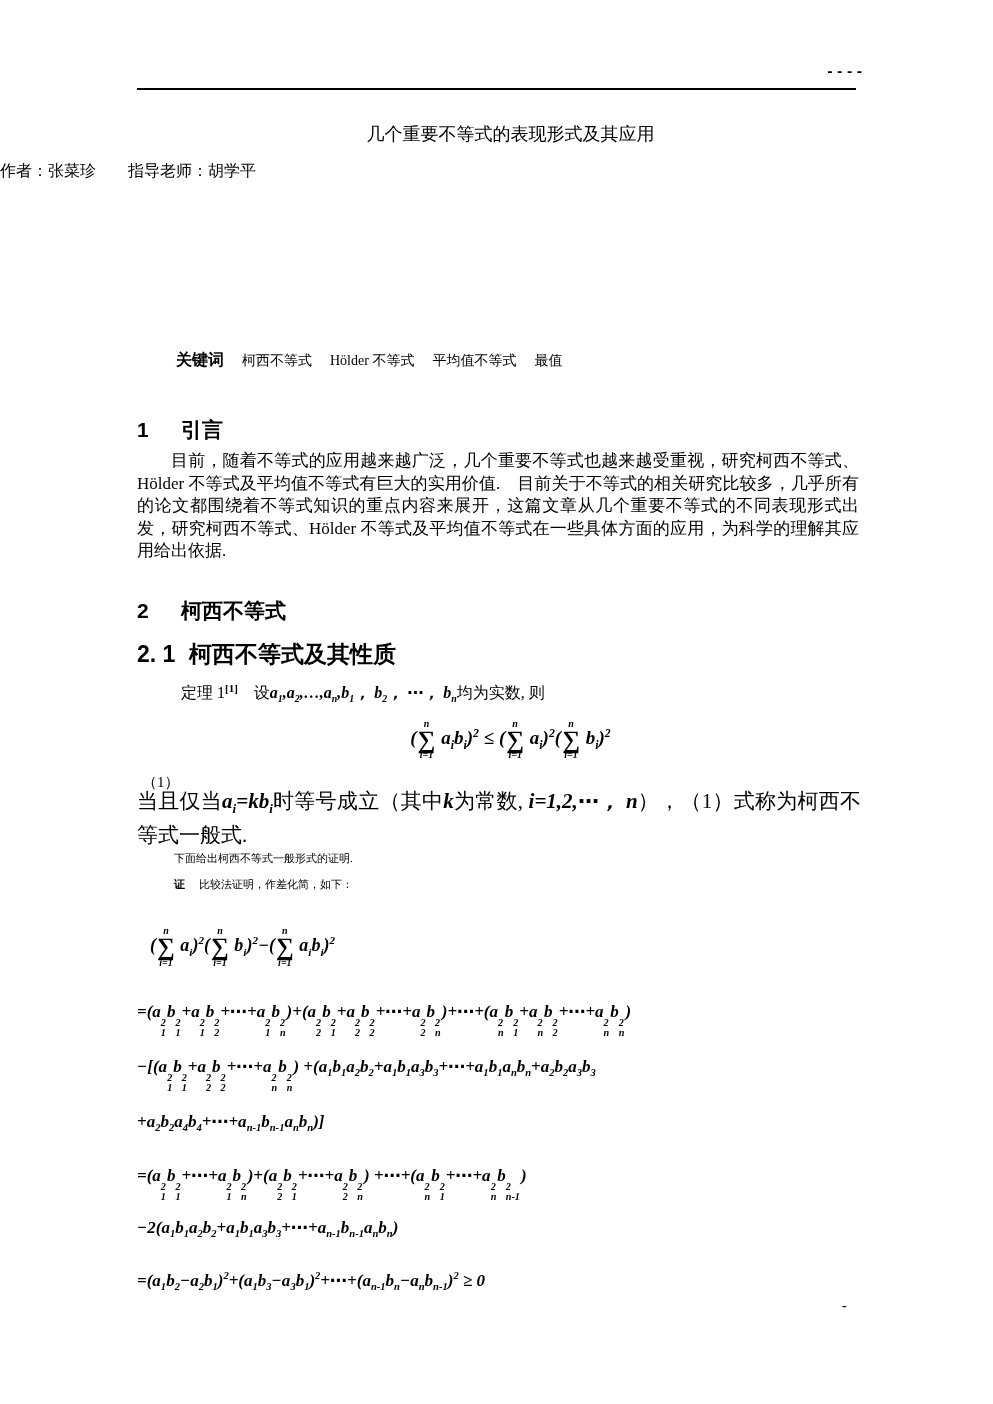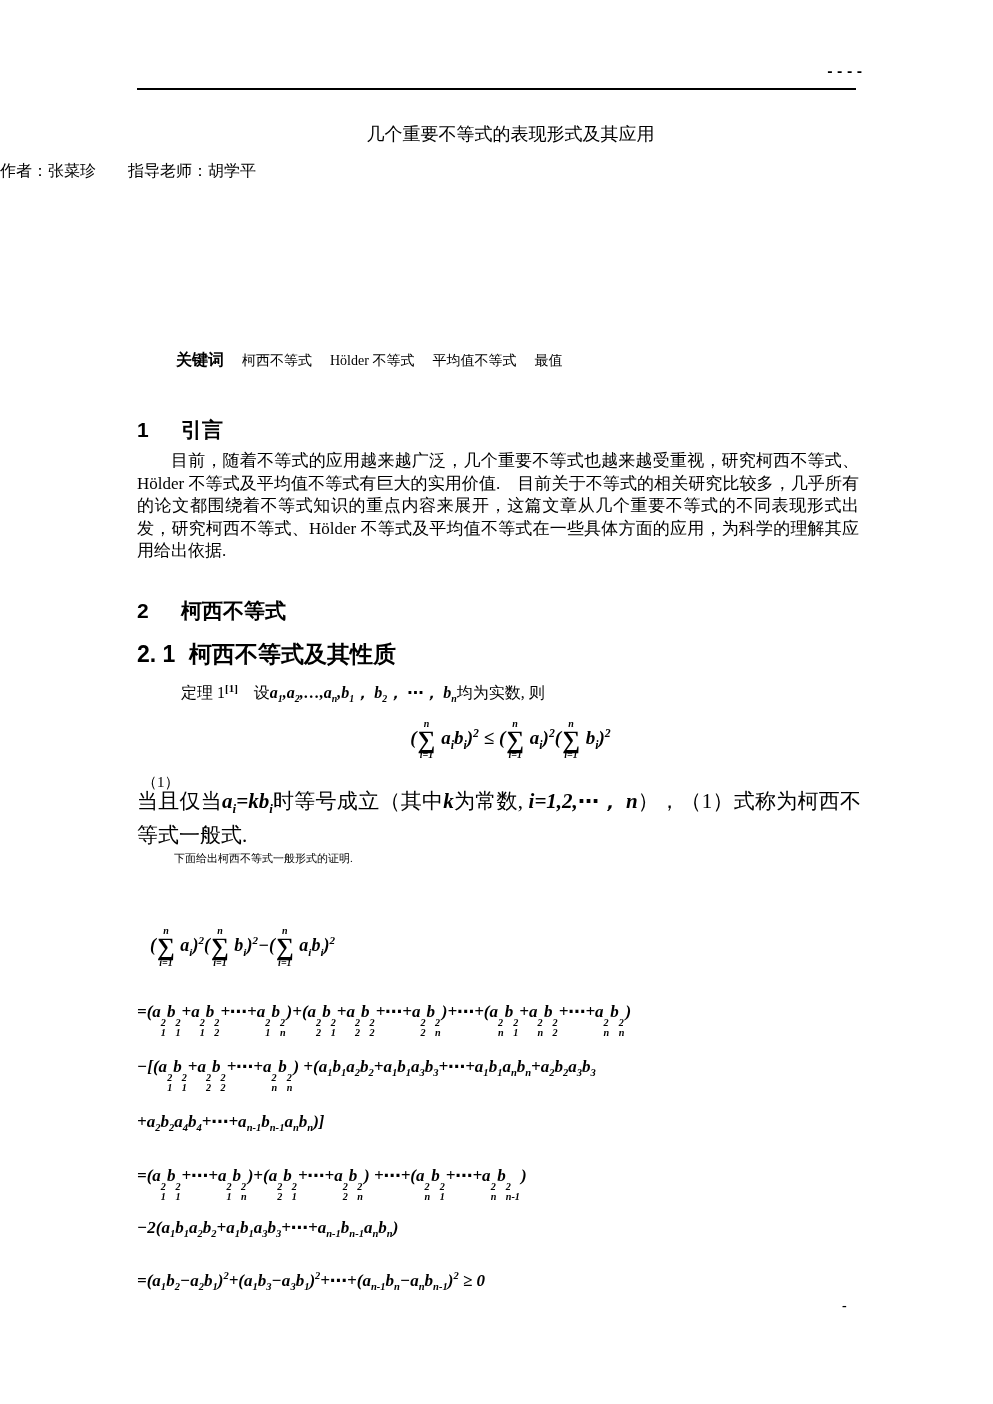--- a/index.html
+++ b/index.html
@@ -113,20 +113,23 @@
         </span> a<sub>i</sub>)<sup>2</sup>(<span class="sum">
           <span class="st">n</span>
           <span class="sg">∑</span>
           <span class="st">i=1</span>
         </span> b<sub>i</sub>)<sup>2</sup></span></div>
   <div class="ftag">（1）</div>
 
   <p class="body para2">当且仅当<span class="mi">a<sub>i</sub>=kb<sub>i</sub></span>时等号成立（其中<span class="mi">k</span>为常数, <span class="mi">i=1,2,⋯， n</span>），（1）式称为柯西不等式一般式.</p>
 
   <div class="line intro">下面给出柯西不等式一般形式的证明.</div>
+  <div class="line proof">
+    <span class="prf-label">证</span><span>比较法证明，作差化简，如下：</span>
+  </div>
 
   <div class="deriv d0"><span class="mi">(<span class="sum">
           <span class="st">n</span>
           <span class="sg">∑</span>
           <span class="st">i=1</span>
         </span> a<sub>i</sub>)<sup>2</sup>(<span class="sum">
           <span class="st">n</span>
           <span class="sg">∑</span>
           <span class="st">i=1</span>
         </span> b<sub>i</sub>)<sup>2</sup>−(<span class="sum">

